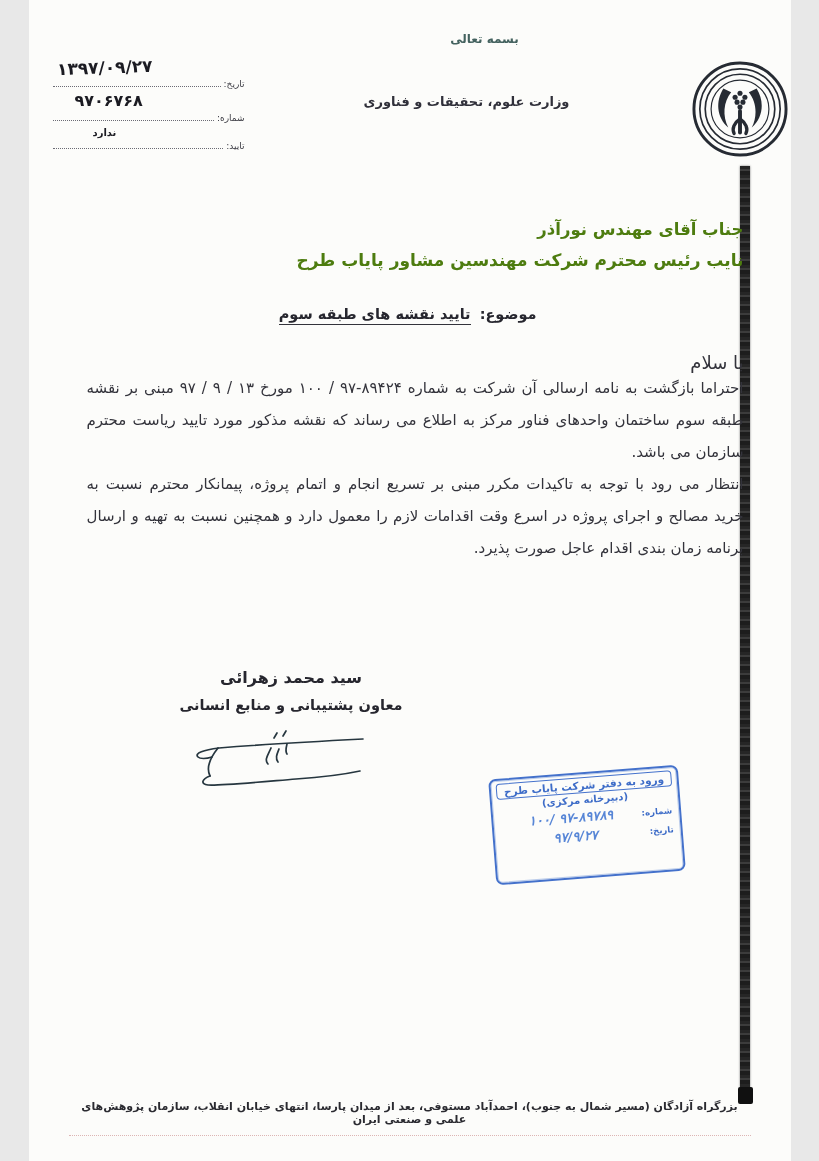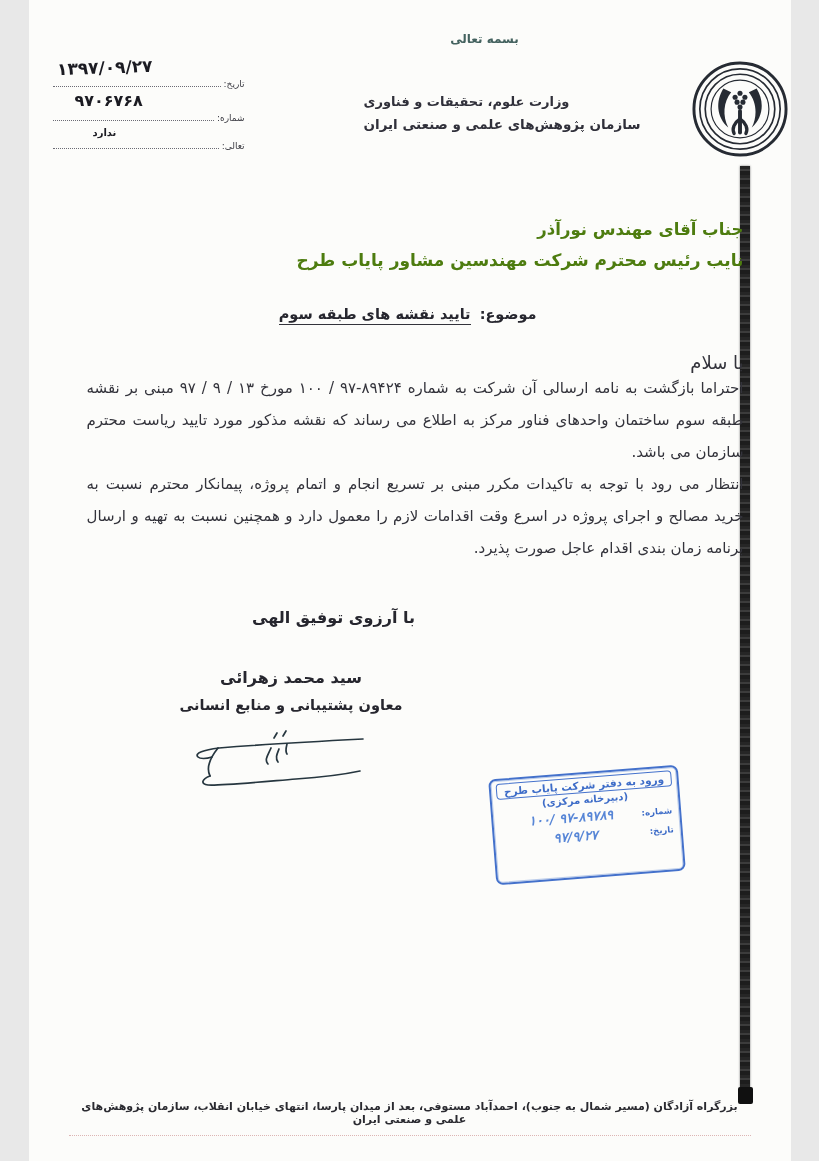--- a/index.html
+++ b/index.html
@@ -92,21 +92,21 @@
       <span class="meta-label">تاریخ:</span>
       <span class="meta-dots"></span>
     </div>
     <div class="meta-value meta-num">۹۷۰۶۷۶۸</div>
     <div class="meta-rule">
       <span class="meta-label">شماره:</span>
       <span class="meta-dots"></span>
     </div>
     <div class="meta-value meta-ndard">ندارد</div>
     <div class="meta-rule">
-      <span class="meta-label">تعالی:</span>
+      <span class="meta-label">تایید:</span>
       <span class="meta-dots"></span>
     </div>
   </div>
 
   <div class="abs logo">
     <svg viewBox="0 0 100 100" width="98" height="98">
       <g fill="none" stroke="#262b33">
         <circle cx="50" cy="50" r="47" stroke-width="3"></circle>
         <circle cx="50" cy="50" r="41" stroke-width="1.7"></circle>
         <circle cx="50" cy="50" r="35.5" stroke-width="1.7"></circle>
@@ -125,21 +125,20 @@
       <g fill="none" stroke="#262b33" stroke-linecap="round">
         <path d="M50 52 L50 74" stroke-width="4"></path>
         <path d="M50 60 C44 64 41.5 70 44 75" stroke-width="3.4"></path>
         <path d="M50 60 C56 64 58.5 70 56 75" stroke-width="3.4"></path>
       </g>
     </svg>
   </div>
 
   <div class="abs org">
     <div class="org-l1">وزارت علوم، تحقیقات و فناوری</div>
-    <div class="org-l2">سازمان پژوهش‌های علمی و صنعتی ایران</div>
   </div>
 
   <div class="abs scan-strip"></div>
   <div class="abs scan-blob"></div>
 
   <div class="abs recipient">
     <div class="recipient-line1">جناب آقای مهندس نورآذر</div>
     <div class="recipient-line2">نایب رئیس محترم شرکت مهندسین مشاور پایاب طرح</div>
   </div>
 
@@ -155,21 +154,20 @@
     <div class="bline">طبقه سوم ساختمان واحدهای فناور مرکز به اطلاع می رساند که نقشه مذکور مورد تایید ریاست محترم</div>
     <div class="bline bline-last">سازمان می باشد.</div>
   </div>
 
   <div class="abs para p2">
     <div class="bline">انتظار می رود با توجه به تاکیدات مکرر مبنی بر تسریع انجام و اتمام پروژه، پیمانکار محترم نسبت به</div>
     <div class="bline">خرید مصالح و اجرای پروژه در اسرع وقت اقدامات لازم را معمول دارد و همچنین نسبت به تهیه و ارسال</div>
     <div class="bline bline-last">برنامه زمان بندی اقدام عاجل صورت پذیرد.</div>
   </div>
 
-  <div class="abs closing">با آرزوی توفیق الهی</div>
 
   <div class="abs sigblock">
     <div class="sig-name">سید محمد زهرائی</div>
     <div class="sig-title">معاون پشتیبانی و منابع انسانی</div>
   </div>
 
   <div class="abs scribble">
     <svg viewBox="0 0 195 62" width="195" height="62">
       <g fill="none" stroke="#26363f" stroke-width="1.7" stroke-linecap="round">
         <path d="M189 15 C150 17 95 20 45 24 C30 26 20 29 24 33 C26 35 32 35 38 33"></path>

